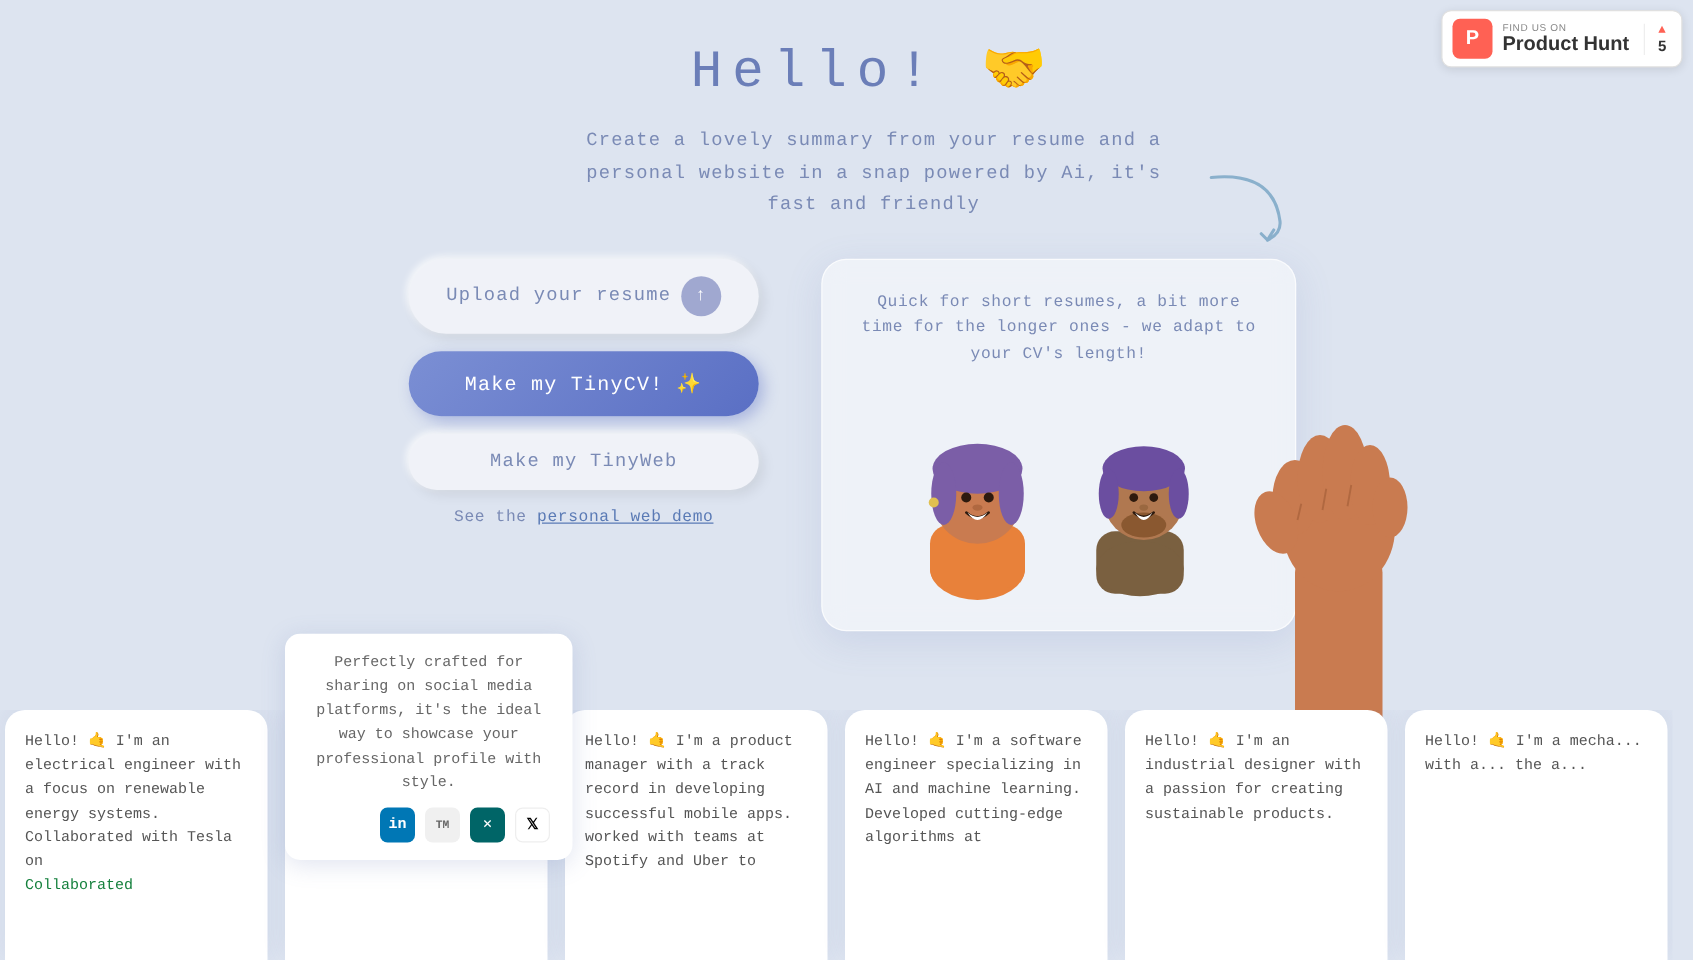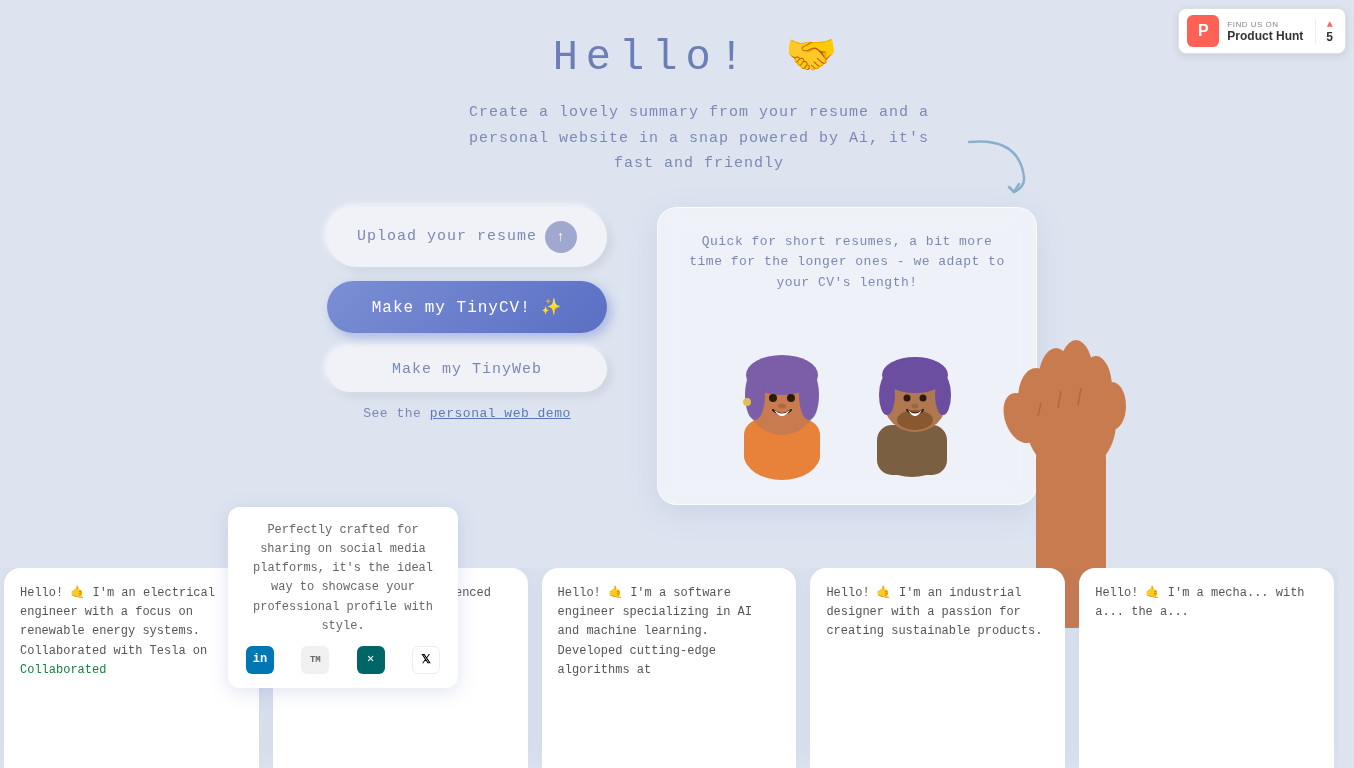--- a/index.html
+++ b/index.html
@@ -47,21 +47,21 @@
       flex-direction: column;
     }
     .ph-find-us {
       font-size: 8px;
       color: #888;
       text-transform: uppercase;
       letter-spacing: 0.5px;
       font-family: sans-serif;
     }
     .ph-name {
-      font-size: 12px;
+      font-size: 16px;
       font-weight: bold;
       color: #333;
       font-family: sans-serif;
     }
     .ph-vote {
       display: flex;
       flex-direction: column;
       align-items: center;
       border-left: 1px solid #eee;
       padding-left: 10px;
@@ -423,39 +423,42 @@
         <line x1="85" y1="143" x2="82" y2="160" stroke="#b06840" stroke-width="1.5"></line>
         <line x1="105" y1="140" x2="102" y2="157" stroke="#b06840" stroke-width="1.5"></line>
       </svg>
     </div>
   </div>
 
 </div>
 
 <div class="floating-tooltip">
   <span>Perfectly crafted for sharing on social media platforms, it's the ideal way to showcase your professional profile with style.</span>
-  <div class="social-icons-row" style="justify-content: space-between; margin-top: 10px;">
+  <div class="social-icons-row" style="justify-content: flex-end; margin-top: 10px;">
     <div class="social-icon linkedin-icon">in</div>
     <div class="social-icon tm-icon" style="font-size: 9px;">TM</div>
     <div class="social-icon xing-icon">✕</div>
     <div class="social-icon x-icon">𝕏</div>
   </div>
 </div>
 
 <div class="bottom-section">
 
   <div class="bottom-card">
     <span>Hello! 🤙 I'm an electrical engineer with a focus on renewable energy systems. Collaborated with Tesla on</span>
     <br><span style="color:#15803d;">Collaborated</span>
   </div>
 
   <div class="bottom-card">
     <span>Hello! 🤙 I'm an experienced teacher specializing in education. Developed interactive learning</span>
   </div>
 
+  <div class="bottom-card">
+    <span>Hello! 🤙 I'm a product manager with a track record in developing successful mobile apps. worked with teams at Spotify and Uber to</span>
+  </div>
 
   <div class="bottom-card">
     <span>Hello! 🤙 I'm a software engineer specializing in AI and machine learning. Developed cutting-edge algorithms at</span>
   </div>
 
   <div class="bottom-card">
     <span>Hello! 🤙 I'm an industrial designer with a passion for creating sustainable products.</span>
   </div>
 
   <div class="bottom-card">

